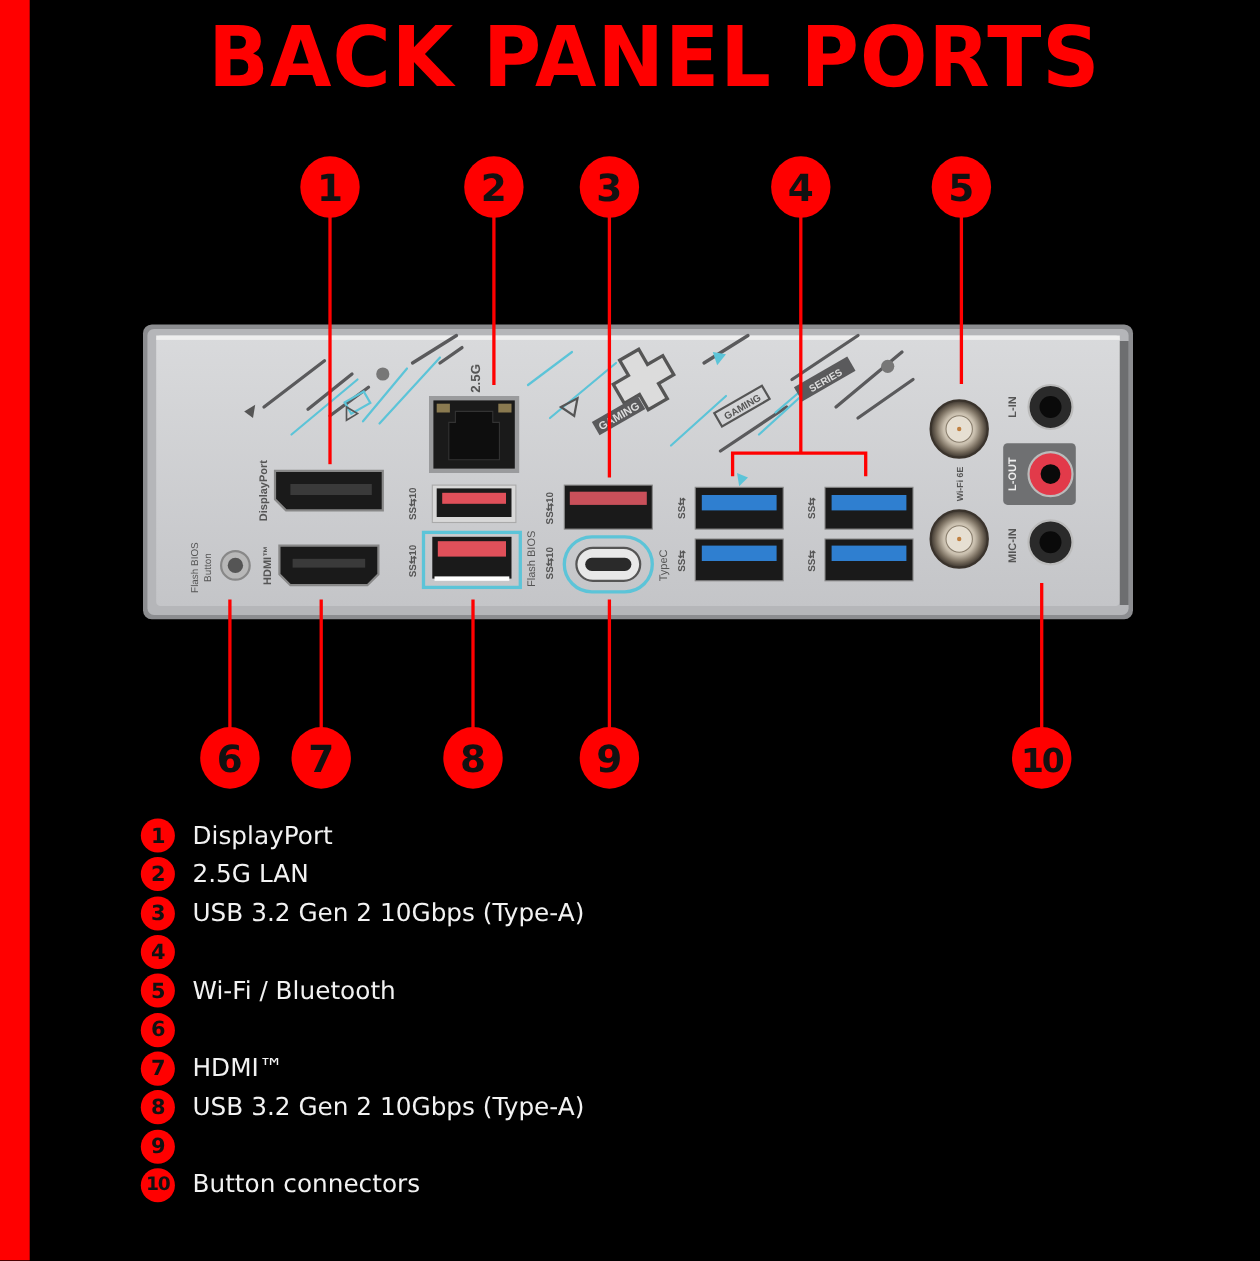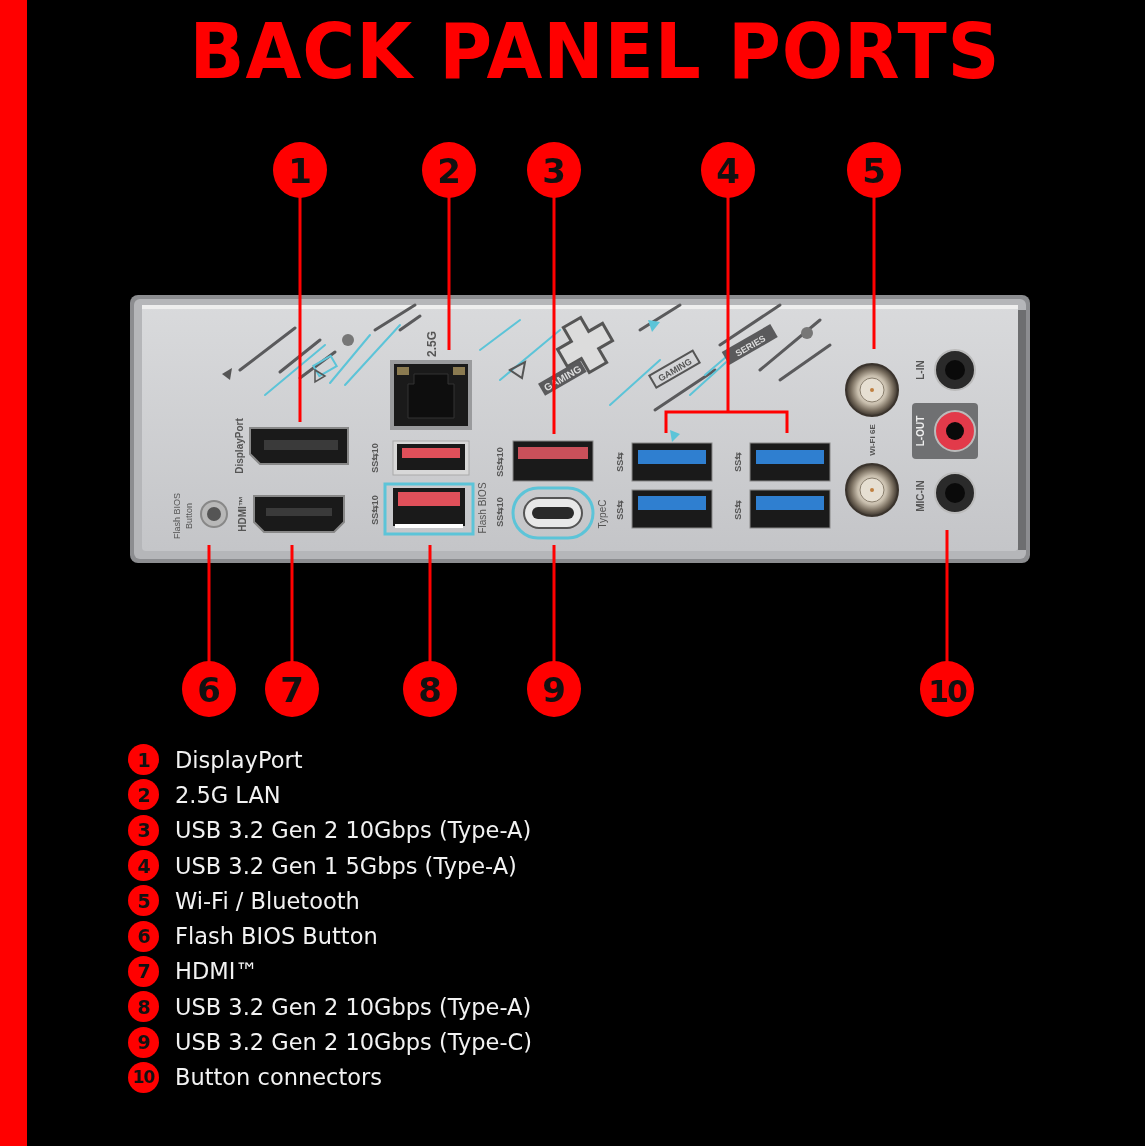--- a/index.html
+++ b/index.html
@@ -281,39 +281,36 @@
   <div class="legend-item">
       <span class="legend-badge">2</span>
       <span class="legend-label">2.5G LAN</span>
     </div>
   <div class="legend-item">
       <span class="legend-badge">3</span>
       <span class="legend-label">USB 3.2 Gen 2 10Gbps (Type-A)</span>
     </div>
   <div class="legend-item">
       <span class="legend-badge">4</span>
-      <span class="legend-label">USB 3.2 Gen 1 5Gbps (Type-A)</span>
     </div>
   <div class="legend-item">
       <span class="legend-badge">5</span>
       <span class="legend-label">Wi-Fi / Bluetooth</span>
     </div>
   <div class="legend-item">
       <span class="legend-badge">6</span>
-      <span class="legend-label">Flash BIOS Button</span>
     </div>
   <div class="legend-item">
       <span class="legend-badge">7</span>
       <span class="legend-label">HDMI™</span>
     </div>
   <div class="legend-item">
       <span class="legend-badge">8</span>
       <span class="legend-label">USB 3.2 Gen 2 10Gbps (Type-A)</span>
     </div>
   <div class="legend-item">
       <span class="legend-badge">9</span>
-      <span class="legend-label">USB 3.2 Gen 2 10Gbps (Type-C)</span>
     </div>
   <div class="legend-item">
       <span class="legend-badge" style="font-size:17px">10</span>
       <span class="legend-label">Button connectors</span>
     </div>
 </div>
 
 </body></html>

